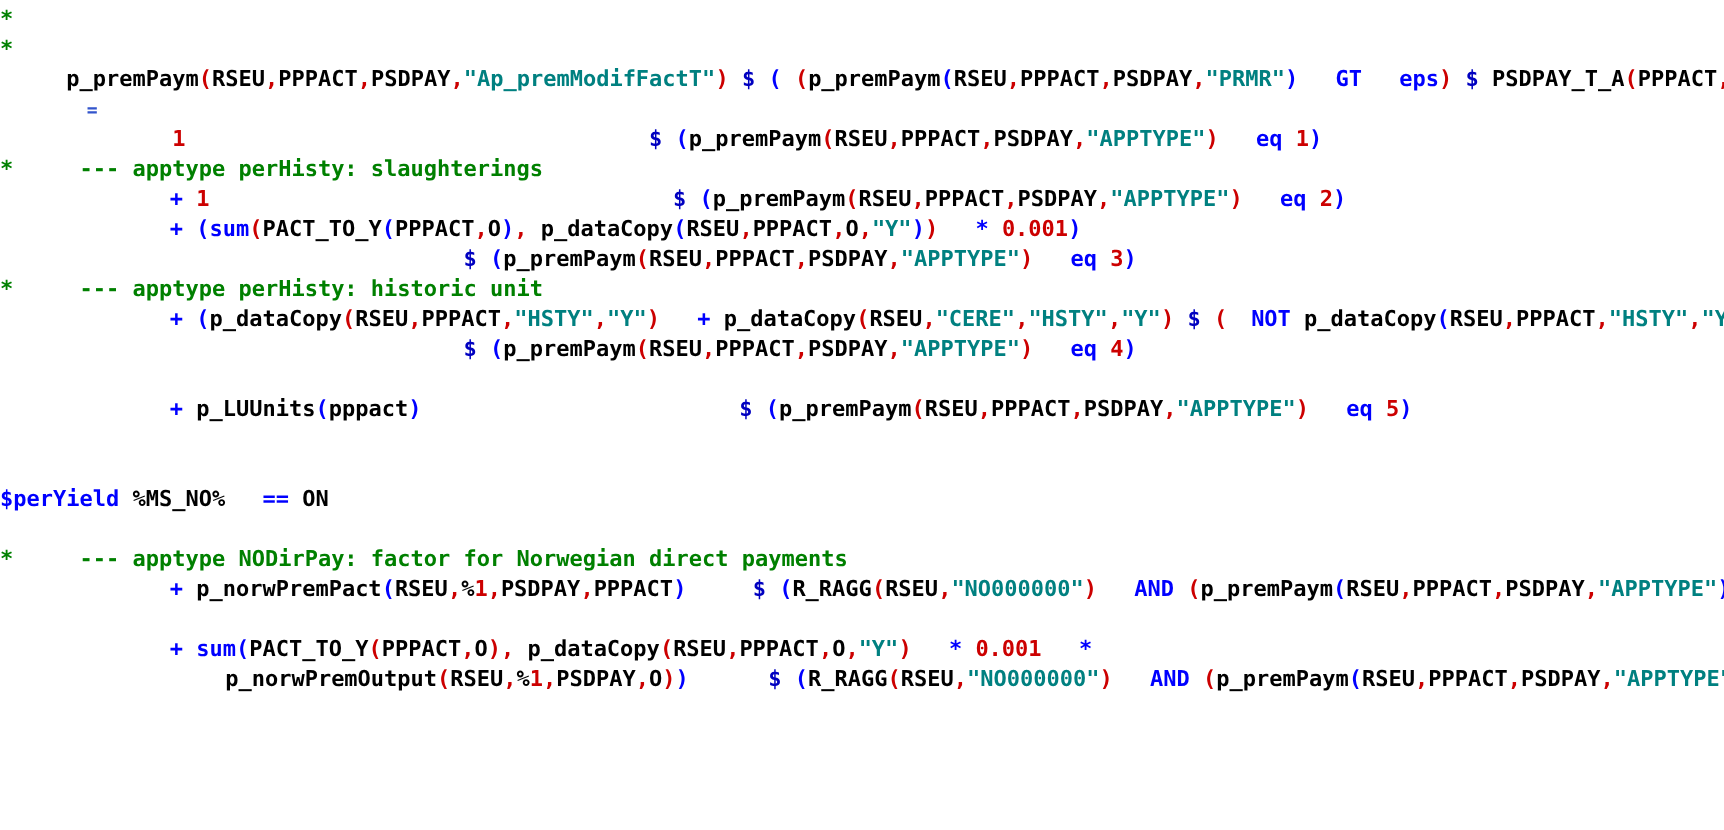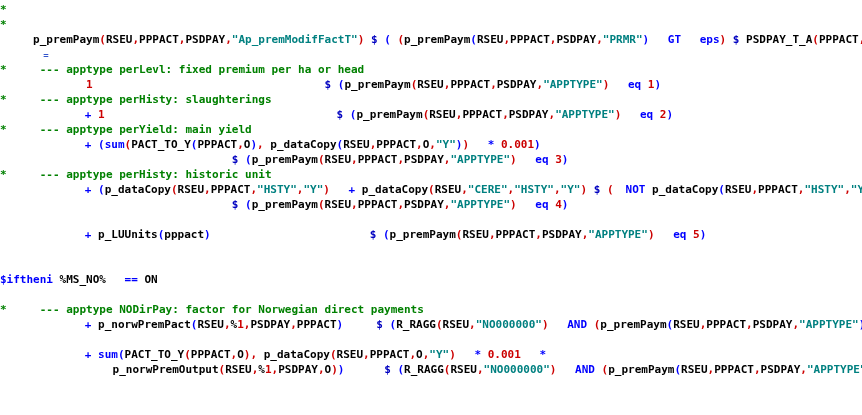--- a/index.html
+++ b/index.html
@@ -53,35 +53,33 @@
 </style>
 </head>
 <body>
 
 <div id="editor">
   <div class="code-area">
       <div class="line"><span class="c-star">*</span></div>
       <div class="line"><span class="c-star">*</span></div>
       <div class="line"><span class="c-plain">     p_premPaym</span><span class="c-p1">(</span><span class="c-plain">RSEU</span><span class="c-comma">,</span><span class="c-plain">PPPACT</span><span class="c-comma">,</span><span class="c-plain">PSDPAY</span><span class="c-comma">,</span><span class="c-str">"Ap_premModifFactT"</span><span class="c-p1">)</span><span class="c-plain"> </span><span class="c-dollar">$</span><span class="c-plain"> </span><span class="c-p0">(</span><span class="c-plain"> </span><span class="c-p1">(</span><span class="c-plain">p_premPaym</span><span class="c-p2">(</span><span class="c-plain">RSEU</span><span class="c-comma">,</span><span class="c-plain">PPPACT</span><span class="c-comma">,</span><span class="c-plain">PSDPAY</span><span class="c-comma">,</span><span class="c-str">"PRMR"</span><span class="c-p2">)</span><span class="c-plain"> </span><span class="c-op">GT</span><span class="c-plain"> </span><span class="c-op">eps</span><span class="c-p1">)</span><span class="c-plain"> </span><span class="c-dollar">$</span><span class="c-plain"> PSDPAY_T_A</span><span class="c-p1">(</span><span class="c-plain">PPPACT</span><span class="c-comma">,</span><span class="c-plain">PSDPAY</span></div>
       <div class="line"><span class="c-eqmark tiny-eq">        =</span></div>
-      <div class="line"><span class="c-comment">*     --- apptype perLevl: fixed premium per ha or head</span></div>
       <div class="line"><span class="c-num">             1</span><span class="c-plain">                                   </span><span class="c-dollar">$</span><span class="c-plain"> </span><span class="c-p0">(</span><span class="c-plain">p_premPaym</span><span class="c-p1">(</span><span class="c-plain">RSEU</span><span class="c-comma">,</span><span class="c-plain">PPPACT</span><span class="c-comma">,</span><span class="c-plain">PSDPAY</span><span class="c-comma">,</span><span class="c-str">"APPTYPE"</span><span class="c-p1">)</span><span class="c-plain"> </span><span class="c-op">eq</span><span class="c-plain"> </span><span class="c-num">1</span><span class="c-p0">)</span></div>
       <div class="line"><span class="c-comment">*     --- apptype perHisty: slaughterings</span></div>
       <div class="line"><span class="c-op">           + </span><span class="c-num">1</span><span class="c-plain">                                   </span><span class="c-dollar">$</span><span class="c-plain"> </span><span class="c-p0">(</span><span class="c-plain">p_premPaym</span><span class="c-p1">(</span><span class="c-plain">RSEU</span><span class="c-comma">,</span><span class="c-plain">PPPACT</span><span class="c-comma">,</span><span class="c-plain">PSDPAY</span><span class="c-comma">,</span><span class="c-str">"APPTYPE"</span><span class="c-p1">)</span><span class="c-plain"> </span><span class="c-op">eq</span><span class="c-plain"> </span><span class="c-num">2</span><span class="c-p0">)</span></div>
-      <div class="line"><span class="c-comment">*     --- apptype perYield: main yield</span></div>
       <div class="line"><span class="c-op">           + </span><span class="c-p0">(</span><span class="c-key">sum</span><span class="c-p1">(</span><span class="c-plain">PACT_TO_Y</span><span class="c-p2">(</span><span class="c-plain">PPPACT</span><span class="c-comma">,</span><span class="c-plain">O</span><span class="c-p2">)</span><span class="c-comma">,</span><span class="c-plain"> p_dataCopy</span><span class="c-p2">(</span><span class="c-plain">RSEU</span><span class="c-comma">,</span><span class="c-plain">PPPACT</span><span class="c-comma">,</span><span class="c-plain">O</span><span class="c-comma">,</span><span class="c-str">"Y"</span><span class="c-p2">)</span><span class="c-p1">)</span><span class="c-plain"> </span><span class="c-op">*</span><span class="c-plain"> </span><span class="c-num">0.001</span><span class="c-p0">)</span></div>
       <div class="line"><span class="c-plain">                                   </span><span class="c-dollar">$</span><span class="c-plain"> </span><span class="c-p0">(</span><span class="c-plain">p_premPaym</span><span class="c-p1">(</span><span class="c-plain">RSEU</span><span class="c-comma">,</span><span class="c-plain">PPPACT</span><span class="c-comma">,</span><span class="c-plain">PSDPAY</span><span class="c-comma">,</span><span class="c-str">"APPTYPE"</span><span class="c-p1">)</span><span class="c-plain"> </span><span class="c-op">eq</span><span class="c-plain"> </span><span class="c-num">3</span><span class="c-p0">)</span></div>
       <div class="line"><span class="c-comment">*     --- apptype perHisty: historic unit</span></div>
       <div class="line"><span class="c-op">           + </span><span class="c-p0">(</span><span class="c-plain">p_dataCopy</span><span class="c-p1">(</span><span class="c-plain">RSEU</span><span class="c-comma">,</span><span class="c-plain">PPPACT</span><span class="c-comma">,</span><span class="c-str">"HSTY"</span><span class="c-comma">,</span><span class="c-str">"Y"</span><span class="c-p1">)</span><span class="c-plain"> </span><span class="c-op">+</span><span class="c-plain"> p_dataCopy</span><span class="c-p1">(</span><span class="c-plain">RSEU</span><span class="c-comma">,</span><span class="c-str">"CERE"</span><span class="c-comma">,</span><span class="c-str">"HSTY"</span><span class="c-comma">,</span><span class="c-str">"Y"</span><span class="c-p1">)</span><span class="c-plain"> </span><span class="c-dollar">$</span><span class="c-plain"> </span><span class="c-p1">(</span><span class="c-op">NOT</span><span class="c-plain"> p_dataCopy</span><span class="c-p2">(</span><span class="c-plain">RSEU</span><span class="c-comma">,</span><span class="c-plain">PPPACT</span><span class="c-comma">,</span><span class="c-str">"HSTY"</span><span class="c-comma">,</span><span class="c-str">"Y"</span><span class="c-p2">)</span><span class="c-p1">)</span><span class="c-p0">)</span></div>
       <div class="line"><span class="c-plain">                                   </span><span class="c-dollar">$</span><span class="c-plain"> </span><span class="c-p0">(</span><span class="c-plain">p_premPaym</span><span class="c-p1">(</span><span class="c-plain">RSEU</span><span class="c-comma">,</span><span class="c-plain">PPPACT</span><span class="c-comma">,</span><span class="c-plain">PSDPAY</span><span class="c-comma">,</span><span class="c-str">"APPTYPE"</span><span class="c-p1">)</span><span class="c-plain"> </span><span class="c-op">eq</span><span class="c-plain"> </span><span class="c-num">4</span><span class="c-p0">)</span></div>
       <div class="line">&nbsp;</div>
       <div class="line"><span class="c-op">           + </span><span class="c-plain">p_LUUnits</span><span class="c-p0">(</span><span class="c-plain">pppact</span><span class="c-p0">)</span><span class="c-plain">                        </span><span class="c-dollar">$</span><span class="c-plain"> </span><span class="c-p0">(</span><span class="c-plain">p_premPaym</span><span class="c-p1">(</span><span class="c-plain">RSEU</span><span class="c-comma">,</span><span class="c-plain">PPPACT</span><span class="c-comma">,</span><span class="c-plain">PSDPAY</span><span class="c-comma">,</span><span class="c-str">"APPTYPE"</span><span class="c-p1">)</span><span class="c-plain"> </span><span class="c-op">eq</span><span class="c-plain"> </span><span class="c-num">5</span><span class="c-p0">)</span></div>
       <div class="line">&nbsp;</div>
       <div class="line">&nbsp;</div>
-      <div class="line"><span class="c-key">$iftheni</span><span class="c-plain"> %MS_NO%</span><span class="c-op"> ==</span><span class="c-plain"> ON</span></div>
+      <div class="line"><span class="c-key">$perYield</span><span class="c-plain"> %MS_NO%</span><span class="c-op"> ==</span><span class="c-plain"> ON</span></div>
       <div class="line">&nbsp;</div>
       <div class="line"><span class="c-comment">*     --- apptype NODirPay: factor for Norwegian direct payments</span></div>
       <div class="line"><span class="c-op">           + </span><span class="c-plain">p_norwPremPact</span><span class="c-p0">(</span><span class="c-plain">RSEU</span><span class="c-comma">,</span><span class="c-plain">%</span><span class="c-num">1</span><span class="c-comma">,</span><span class="c-plain">PSDPAY</span><span class="c-comma">,</span><span class="c-plain">PPPACT</span><span class="c-p0">)</span><span class="c-plain">     </span><span class="c-dollar">$</span><span class="c-plain"> </span><span class="c-p0">(</span><span class="c-plain">R_RAGG</span><span class="c-p1">(</span><span class="c-plain">RSEU</span><span class="c-comma">,</span><span class="c-str">"NO000000"</span><span class="c-p1">)</span><span class="c-plain"> </span><span class="c-op">AND</span><span class="c-plain"> </span><span class="c-p1">(</span><span class="c-plain">p_premPaym</span><span class="c-p2">(</span><span class="c-plain">RSEU</span><span class="c-comma">,</span><span class="c-plain">PPPACT</span><span class="c-comma">,</span><span class="c-plain">PSDPAY</span><span class="c-comma">,</span><span class="c-str">"APPTYPE"</span><span class="c-p2">)</span><span class="c-plain"> </span><span class="c-op">eq</span><span class="c-plain"> </span></div>
       <div class="line">&nbsp;</div>
       <div class="line"><span class="c-op">           + </span><span class="c-key">sum</span><span class="c-p0">(</span><span class="c-plain">PACT_TO_Y</span><span class="c-p1">(</span><span class="c-plain">PPPACT</span><span class="c-comma">,</span><span class="c-plain">O</span><span class="c-p1">)</span><span class="c-comma">,</span><span class="c-plain"> p_dataCopy</span><span class="c-p1">(</span><span class="c-plain">RSEU</span><span class="c-comma">,</span><span class="c-plain">PPPACT</span><span class="c-comma">,</span><span class="c-plain">O</span><span class="c-comma">,</span><span class="c-str">"Y"</span><span class="c-p1">)</span><span class="c-plain"> </span><span class="c-op">*</span><span class="c-plain"> </span><span class="c-num">0.001</span><span class="c-plain"> </span><span class="c-op">*</span></div>
       <div class="line"><span class="c-plain">                 p_norwPremOutput</span><span class="c-p1">(</span><span class="c-plain">RSEU</span><span class="c-comma">,</span><span class="c-plain">%</span><span class="c-num">1</span><span class="c-comma">,</span><span class="c-plain">PSDPAY</span><span class="c-comma">,</span><span class="c-plain">O</span><span class="c-p1">)</span><span class="c-p0">)</span><span class="c-plain">      </span><span class="c-dollar">$</span><span class="c-plain"> </span><span class="c-p0">(</span><span class="c-plain">R_RAGG</span><span class="c-p1">(</span><span class="c-plain">RSEU</span><span class="c-comma">,</span><span class="c-str">"NO000000"</span><span class="c-p1">)</span><span class="c-plain"> </span><span class="c-op">AND</span><span class="c-plain"> </span><span class="c-p1">(</span><span class="c-plain">p_premPaym</span><span class="c-p2">(</span><span class="c-plain">RSEU</span><span class="c-comma">,</span><span class="c-plain">PPPACT</span><span class="c-comma">,</span><span class="c-plain">PSDPAY</span><span class="c-comma">,</span><span class="c-str">"APPTYPE"</span><span class="c-p2">)</span><span class="c-plain"> </span></div>
     </div>
 </div>
 
 </body></html>

